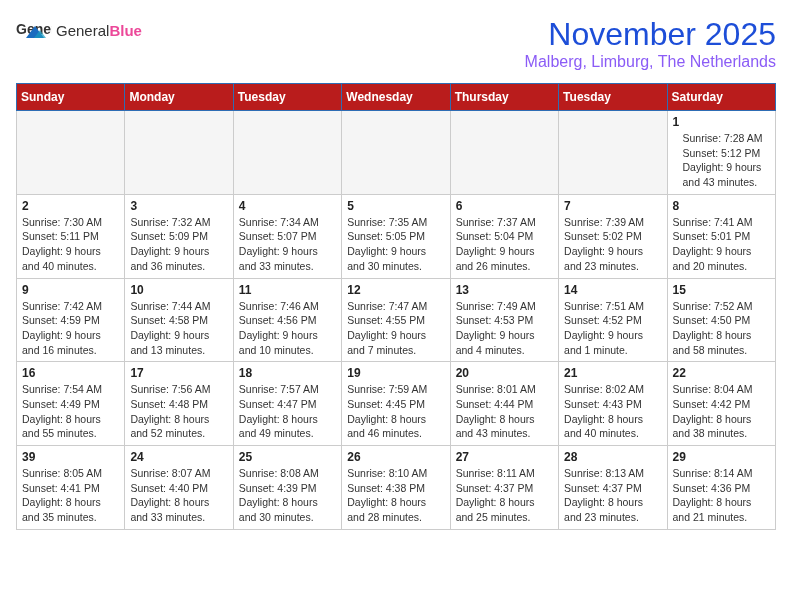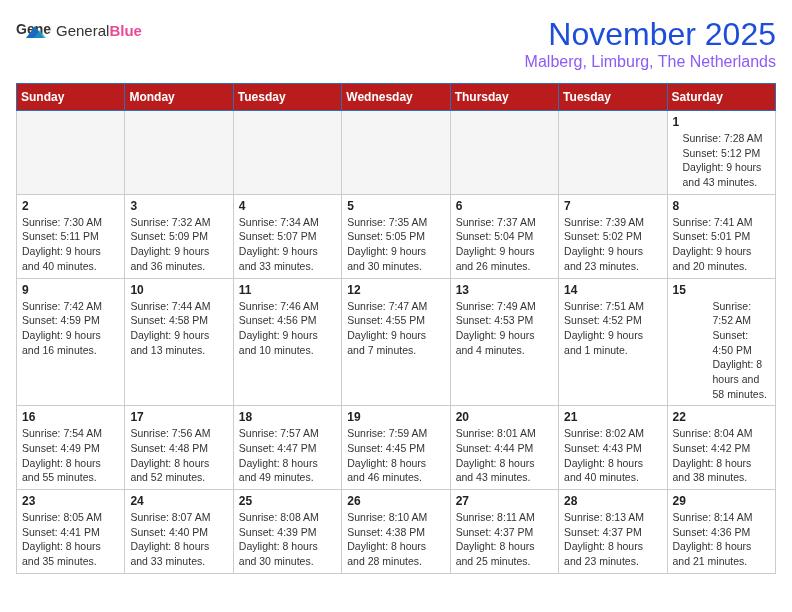--- a/index.html
+++ b/index.html
@@ -200,21 +200,21 @@
 Daylight: 9 hours and 4 minutes.</div>
         </td>
         <td>
           <span class="day-number">14</span>
           <div class="day-info" style="white-space: pre-line;">Sunrise: 7:51 AM
 Sunset: 4:52 PM
 Daylight: 9 hours and 1 minute.</div>
         </td>
         <td>
           <span class="day-number">15</span>
-          <div class="day-info" style="white-space: pre-line; margin-left: 40px;">Sunrise: 7:52 AM
+          <div class="day-info" style="white-space: pre-line;">Sunrise: 7:52 AM
 Sunset: 4:50 PM
 Daylight: 8 hours and 58 minutes.</div>
         </td>
       </tr>
       <tr>
         <td>
           <span class="day-number">16</span>
           <div class="day-info" style="white-space: pre-line;">Sunrise: 7:54 AM
 Sunset: 4:49 PM
 Daylight: 8 hours and 55 minutes.</div>
@@ -251,21 +251,21 @@
         </td>
         <td>
           <span class="day-number">22</span>
           <div class="day-info" style="white-space: pre-line;">Sunrise: 8:04 AM
 Sunset: 4:42 PM
 Daylight: 8 hours and 38 minutes.</div>
         </td>
       </tr>
       <tr>
         <td>
-          <span class="day-number">23</span>
+          <span class="day-number">39</span>
           <div class="day-info" style="white-space: pre-line;">Sunrise: 8:05 AM
 Sunset: 4:41 PM
 Daylight: 8 hours and 35 minutes.</div>
         </td>
         <td>
           <span class="day-number">24</span>
           <div class="day-info" style="white-space: pre-line;">Sunrise: 8:07 AM
 Sunset: 4:40 PM
 Daylight: 8 hours and 33 minutes.</div>
         </td>

